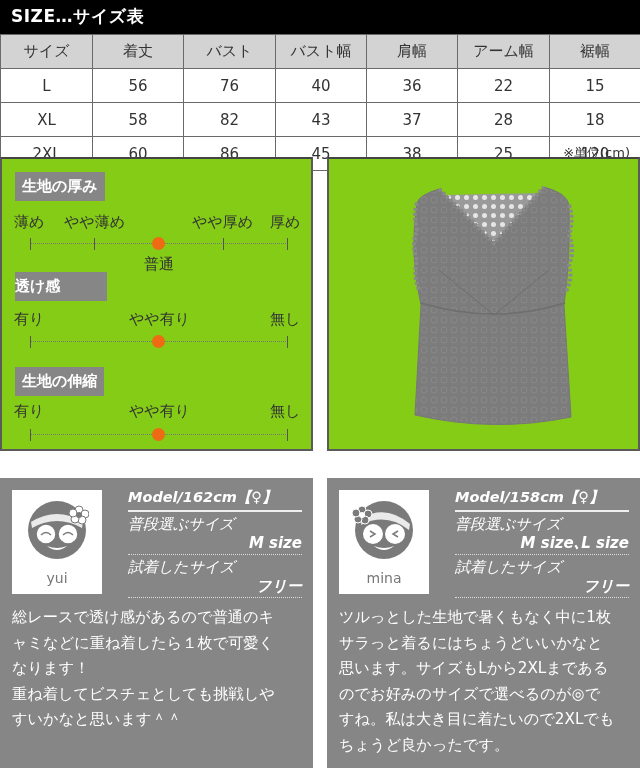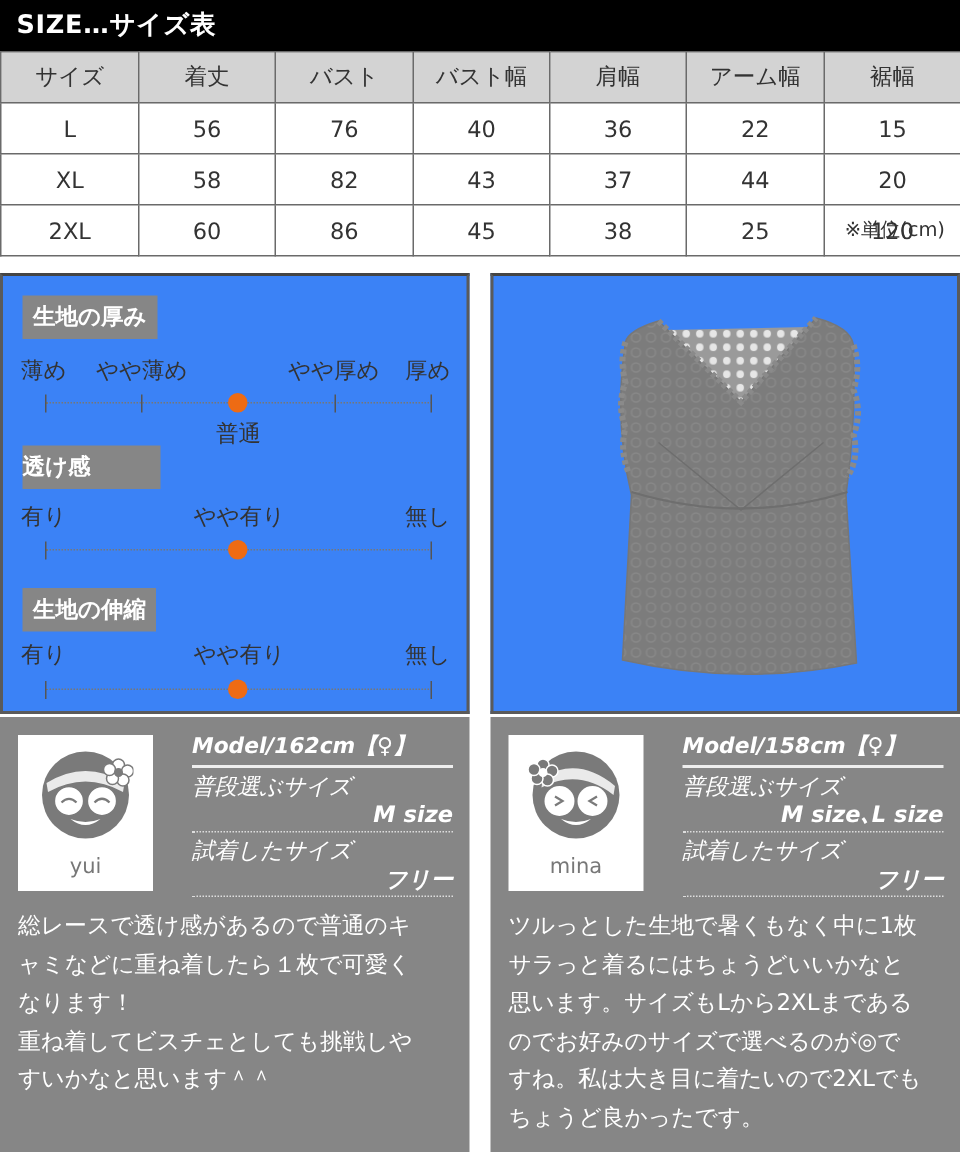--- a/index.html
+++ b/index.html
@@ -8,21 +8,21 @@
 
   .header-bar { position: absolute; left: 0; top: 0; width: 640px; height: 34px; background: #000; }
   .header-title { position: absolute; left: 11px; top: 5px; color: #fff; font-weight: bold; font-size: 17px; letter-spacing: 0.5px; }
 
   table.size-table { position: absolute; left: 0; top: 34px; width: 640px; border-collapse: collapse; table-layout: fixed; }
   .size-table th, .size-table td { border: 1px solid #6a6a6a; text-align: center; font-size: 15px; height: 34px; color: #333; font-weight: normal; }
   .size-table th { background: #d3d3d3; }
   .size-table td { background: #fff; }
   .unit-note { position: absolute; right: 10px; top: 144px; font-size: 13px; color: #333; }
 
-  .box { position: absolute; top: 182px; height: 294px; border: 2px solid #5a5a5a; border-top-color: #444; background: #3b82f6; }
+  .box { position: absolute; top: 157px; height: 294px; border: 2px solid #5a5a5a; border-top-color: #444; background: #84cc16; }
   .box.left { left: 0; width: 313px; }
   .box.right { left: 327px; width: 313px; }
 
   .tag { position: absolute; left: 13px; background: #868686; color: #fff; font-size: 15px; font-weight: bold; height: 29px; line-height: 29px; padding: 0 7px; }
   .tag.wide { width: 92px; text-align: left; padding: 0; }
   .scale-labels { position: absolute; left: 12px; width: 290px; font-size: 15px; color: #333; height: 20px; }
   .scale-labels span { position: absolute; top: 0; white-space: nowrap; }
   .scale-line { position: absolute; left: 28px; width: 258px; height: 12px; }
   .scale-line .dots { position: absolute; left: 0; right: 0; top: 5px; border-top: 1px dotted #777; }
   .scale-line .tick { position: absolute; top: 0; width: 1px; height: 12px; background: #555; }
@@ -81,22 +81,22 @@
       <td>36</td>
       <td>22</td>
       <td>15</td>
     </tr>
     <tr>
       <td>XL</td>
       <td>58</td>
       <td>82</td>
       <td>43</td>
       <td>37</td>
-      <td>44</td>
-      <td>20</td>
+      <td>28</td>
+      <td>18</td>
     </tr>
     <tr>
       <td>2XL</td>
       <td>60</td>
       <td>86</td>
       <td>45</td>
       <td>38</td>
       <td>25</td>
       <td>120</td>
     </tr>

